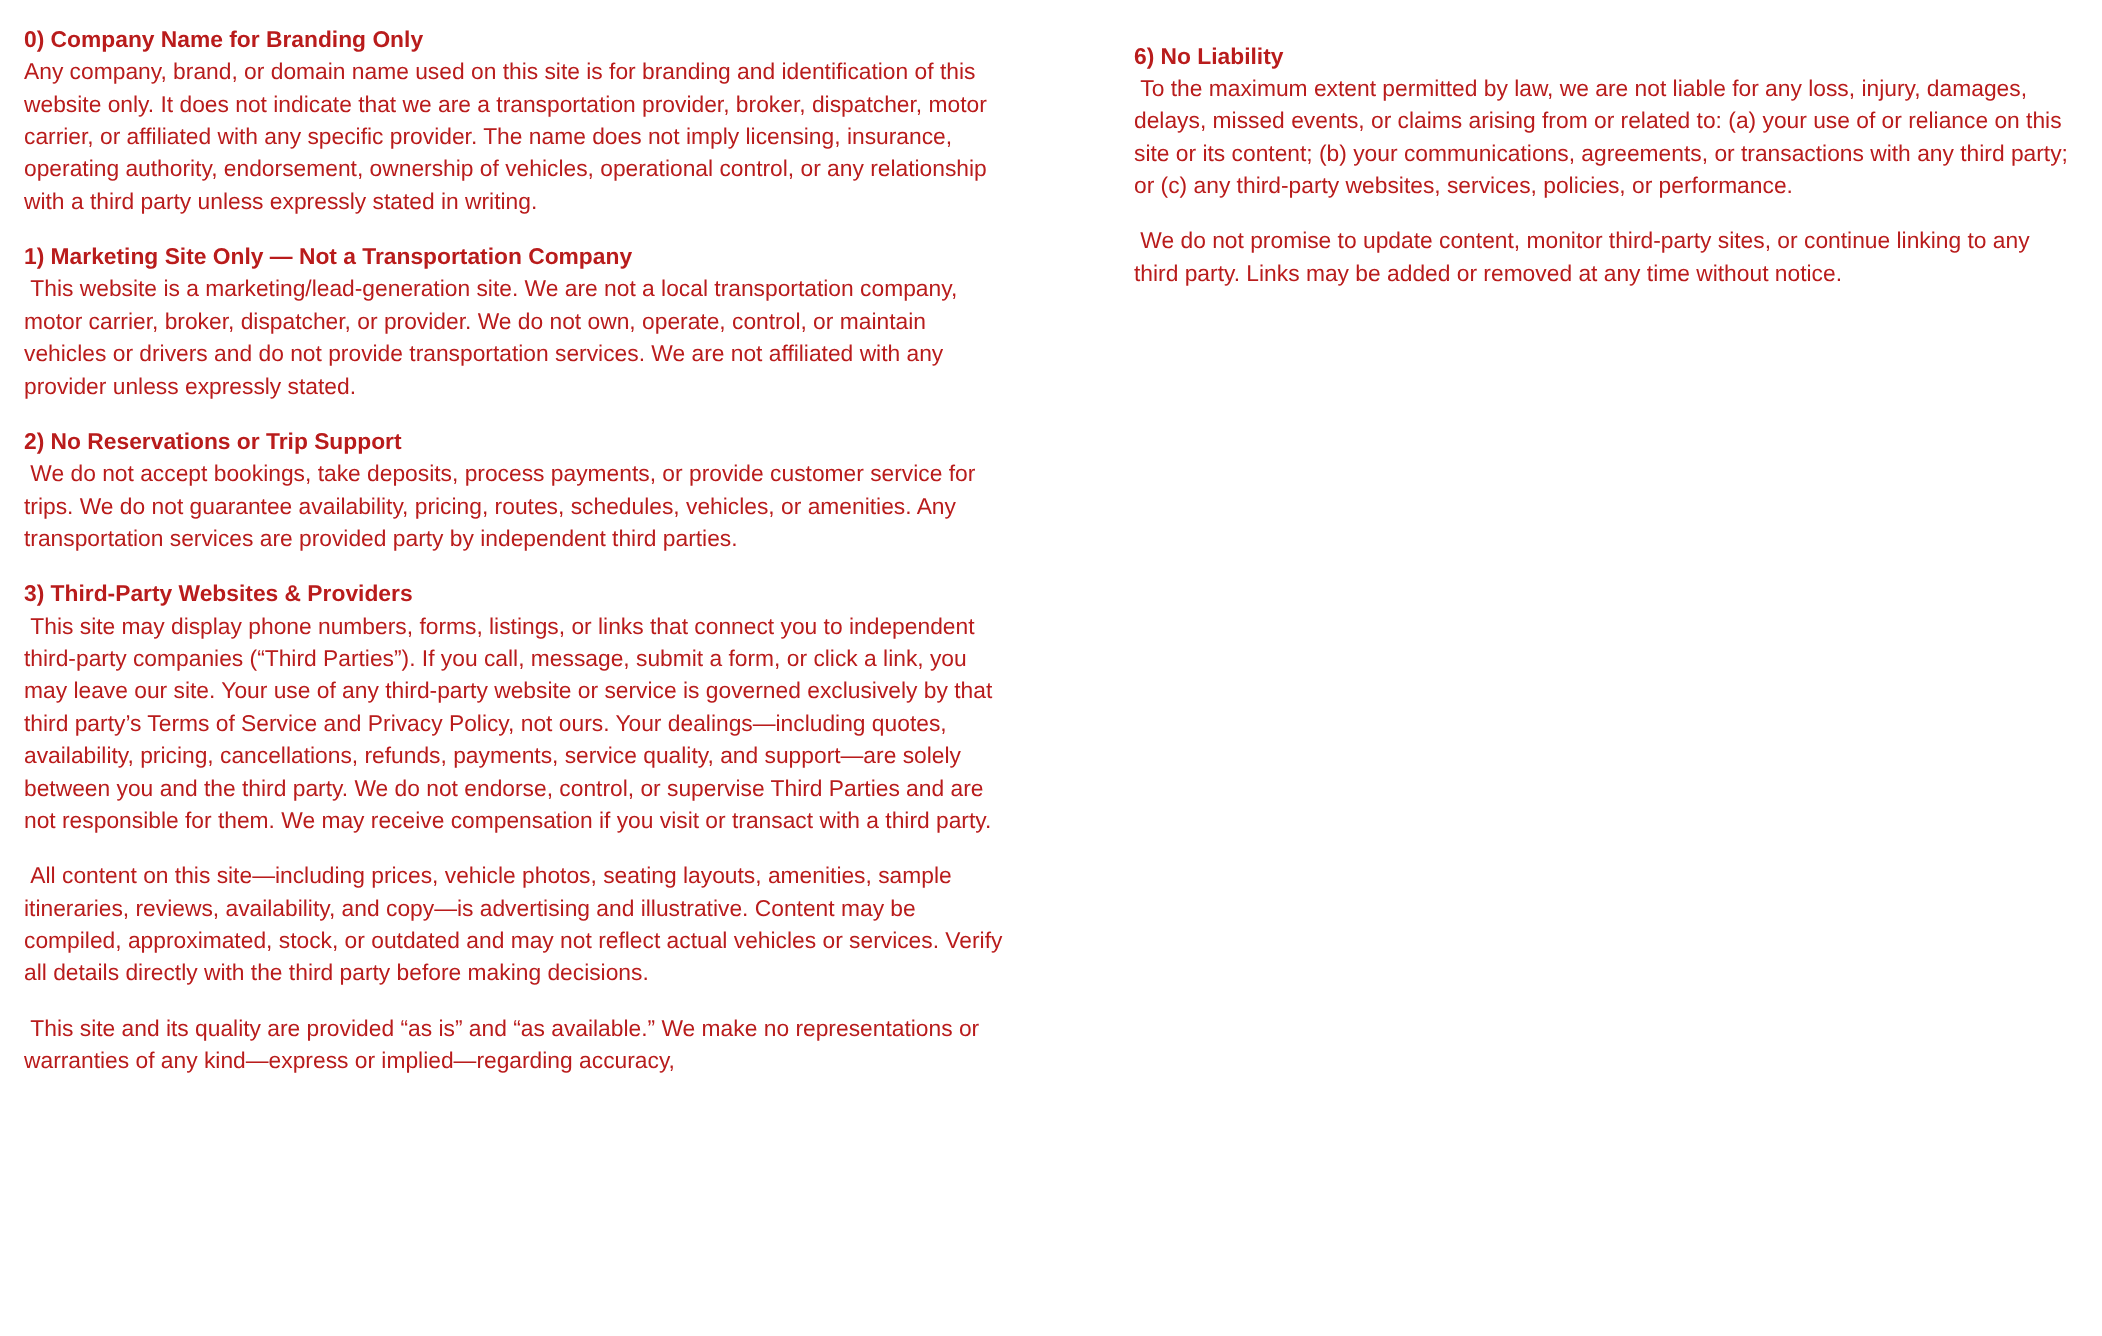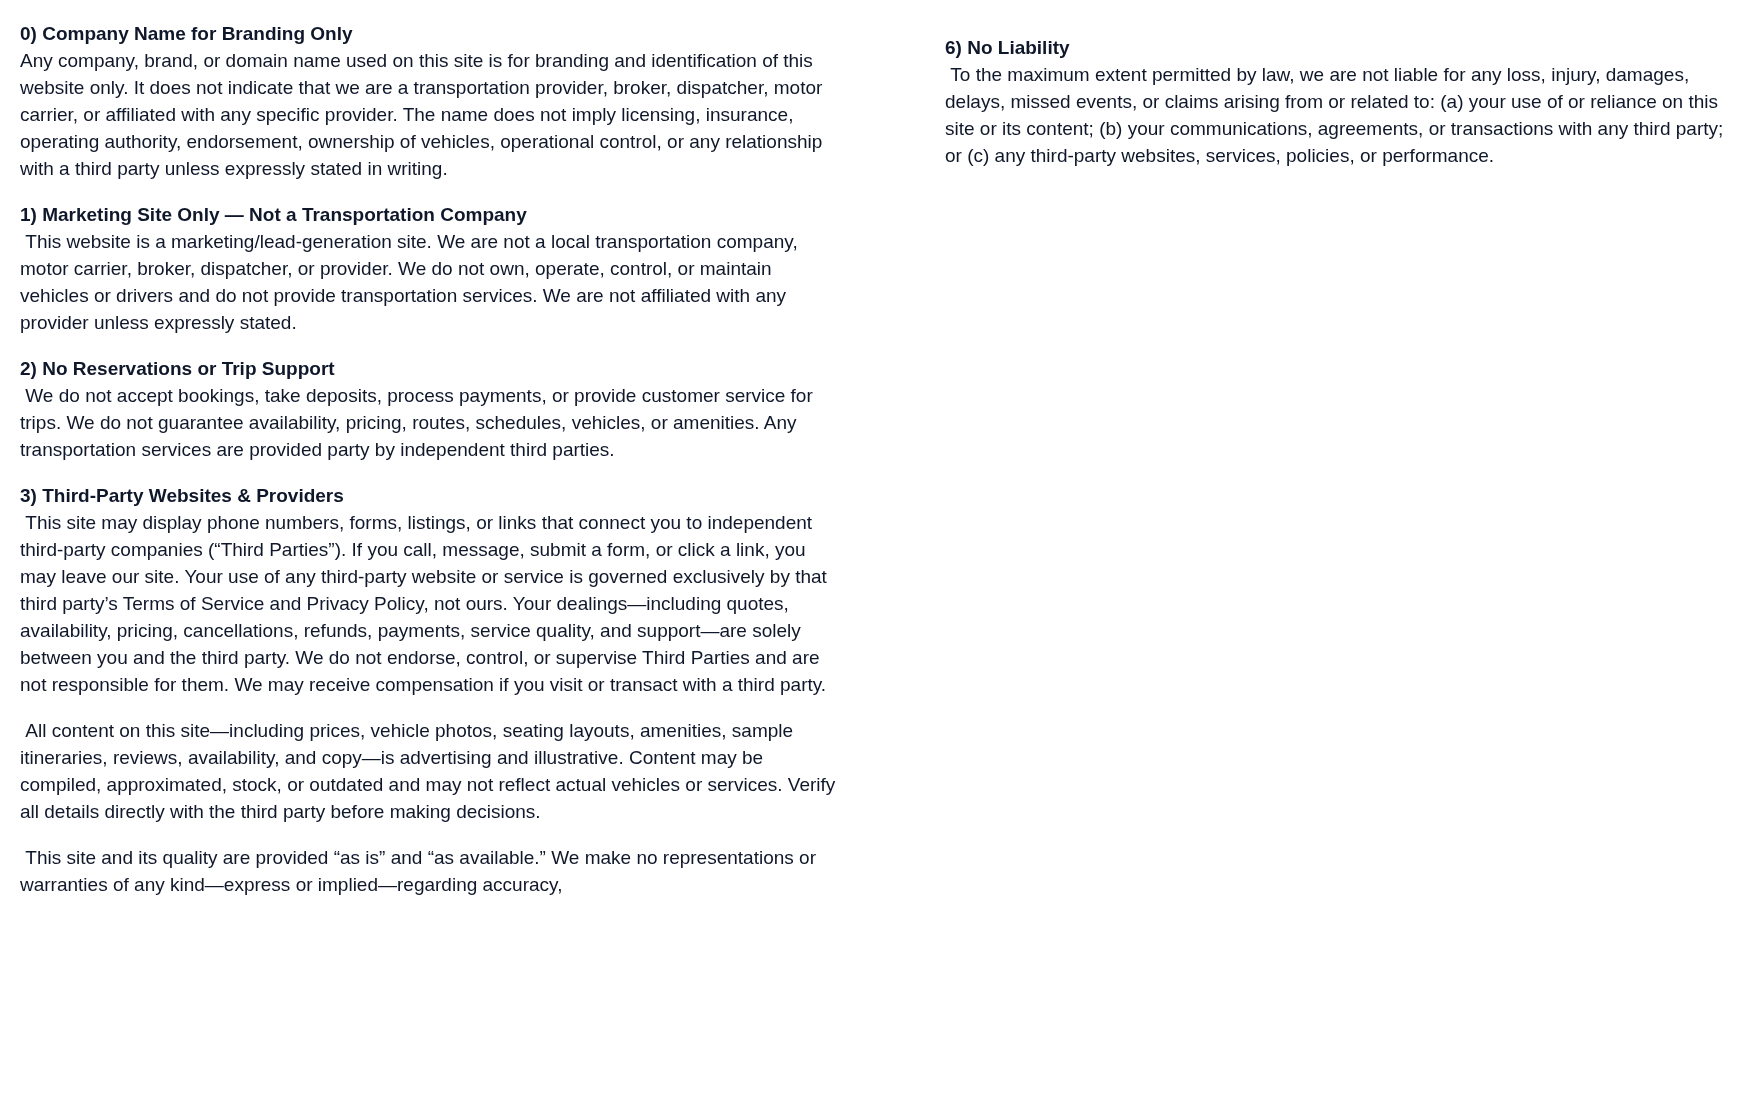--- a/index.html
+++ b/index.html
@@ -14,21 +14,21 @@
     font-family: "Liberation Sans", "DejaVu Sans", sans-serif;
   }
   .page {
     box-sizing: border-box;
     width: 1752px;
     height: 1113px;
     padding: 20px 12px 0 20px;
     display: grid;
     grid-template-columns: 825px 785px;
     column-gap: 100px;
-    color: #0f172a;
+    color: #b91c1c;
     font-size: 19px;
     line-height: 27px;
   }
   .col {
     min-width: 0;
   }
   .col-right {
     padding-top: 14px;
   }
   .section {
@@ -76,15 +76,16 @@
       <div class="section">
         <p class="section-body"><span> This site and its quality are provided </span><b>“as is”</b><span> and </span><b>“as available.”</b><span> We make </span><b>no representations or warranties</b><span> of any kind—express or implied—regarding accuracy,</span></p>
       </div>
     </div>
   <div class="col col-right">
       <div class="section">
         <h2 class="section-heading">6) No Liability</h2>
         <p class="section-body"><span> To the maximum extent permitted by law, we are </span><b>not liable</b><span> for any loss, injury, damages, delays, missed events, or claims arising from or related to: (a) your use of or reliance on this site or its content; (b) your communications, agreements, or transactions with any third party; or (c) any third-party websites, services, policies, or performance.</span></p>
       </div>
       <div class="section">
+        <p class="section-body"><span> We </span><b>do not</b><span> promise to update content, monitor third-party sites, or continue linking to any third party. Links may be added or removed at any time without notice.</span></p>
       </div>
     </div>
 </div>
 
 </body></html>

